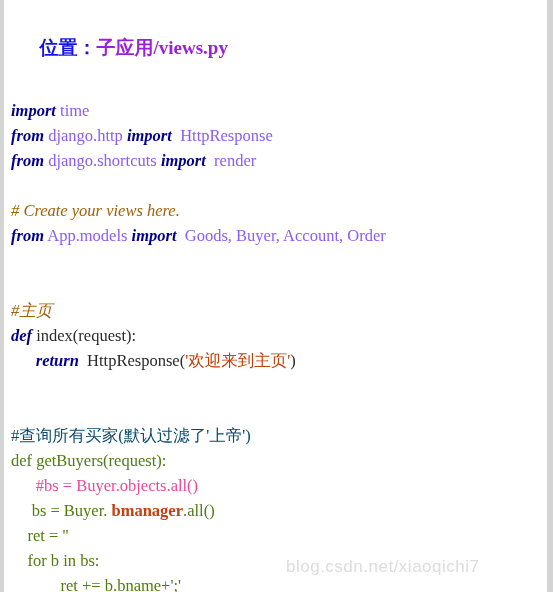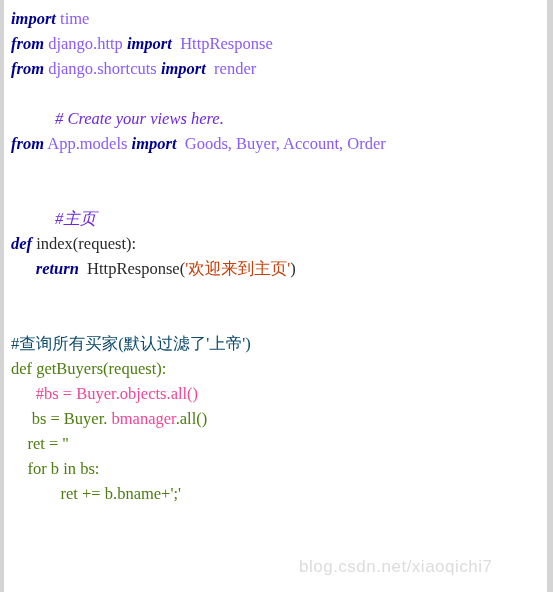--- a/index.html
+++ b/index.html
@@ -48,46 +48,48 @@
   .line {
     white-space: pre;
     min-height: 25px;
   }
   .line.blank { height: 25px; }
 
   
   .kw      { color: #00008f; font-weight: bold; font-style: italic; }
   .plain   { color: #8b5cf6; }
   .plain-d { color: #2a2a2a; text-align: center; }
-  .cmt     { color: #6d28d9; font-style: italic; margin-left: 44px; }
+  .cmt     { color: #a16207; font-style: italic; }
   .cmt-n   { color: #ec4899; }
   .cmt-dark{ color: #0c4a6e; }
   .str     { color: #c2410c; }
   .red     { color: #4d7c0f; font-weight: normal; }
-  .green   { color: #ec4899; font-weight: normal; }
+  .green   { color: #c2410c; font-weight: bold; }
 
   .watermark {
     position: absolute;
     left: 282px;
     top: 556px;
     font-size: 17px;
     line-height: 22px;
     color: #dcdcdc;
     letter-spacing: 0.5px;
     white-space: pre;
     pointer-events: none;
     font-family: "Liberation Sans", sans-serif;
-    margin-left: 13px;
   }
 </style>
 </head>
 <body>
 
 <div class="page">
   <div class="inner">
 
+    <div class="doc-header">
+      <span class="h-blue">位置：</span><span class="h-purple">子应用/views.py</span>
+    </div>
 
     <div class="code" id="code-block"><div class="line"><span class="kw">import</span><span class="plain"> time</span></div><div class="line"><span class="kw">from</span><span class="plain"> django.http </span><span class="kw">import</span><span class="plain">  HttpResponse</span></div><div class="line"><span class="kw">from</span><span class="plain"> django.shortcuts </span><span class="kw">import</span><span class="plain">  render</span></div><div class="line blank">&nbsp;</div><div class="line"><span class="cmt"># Create your views here.</span></div><div class="line"><span class="kw">from</span><span class="plain"> App.models </span><span class="kw">import</span><span class="plain">  Goods, Buyer, Account, Order</span></div><div class="line blank">&nbsp;</div><div class="line blank">&nbsp;</div><div class="line"><span class="cmt">#主页</span></div><div class="line"><span class="kw">def</span><span class="plain-d"> index(request):</span></div><div class="line"><span class="plain">      </span><span class="kw">return</span><span class="plain-d">  HttpResponse(</span><span class="str">'欢迎来到主页'</span><span class="plain-d">)</span></div><div class="line blank">&nbsp;</div><div class="line blank">&nbsp;</div><div class="line"><span class="cmt-dark">#查询所有买家(默认过滤了'上帝')</span></div><div class="line"><span class="red">def getBuyers(request):</span></div><div class="line"><span class="plain">      </span><span class="cmt-n">#bs = Buyer.objects.all()</span></div><div class="line"><span class="red">     bs = Buyer. </span><span class="green">bmanager</span><span class="red">.all()</span></div><div class="line"><span class="red">    ret = ''</span></div><div class="line"><span class="red">    for b in bs:</span></div><div class="line"><span class="red">            ret += b.bname+';'</span></div></div>
 
     <div class="watermark">blog.csdn.net/xiaoqichi7</div>
 
   </div>
 </div>
 
 </body></html>

